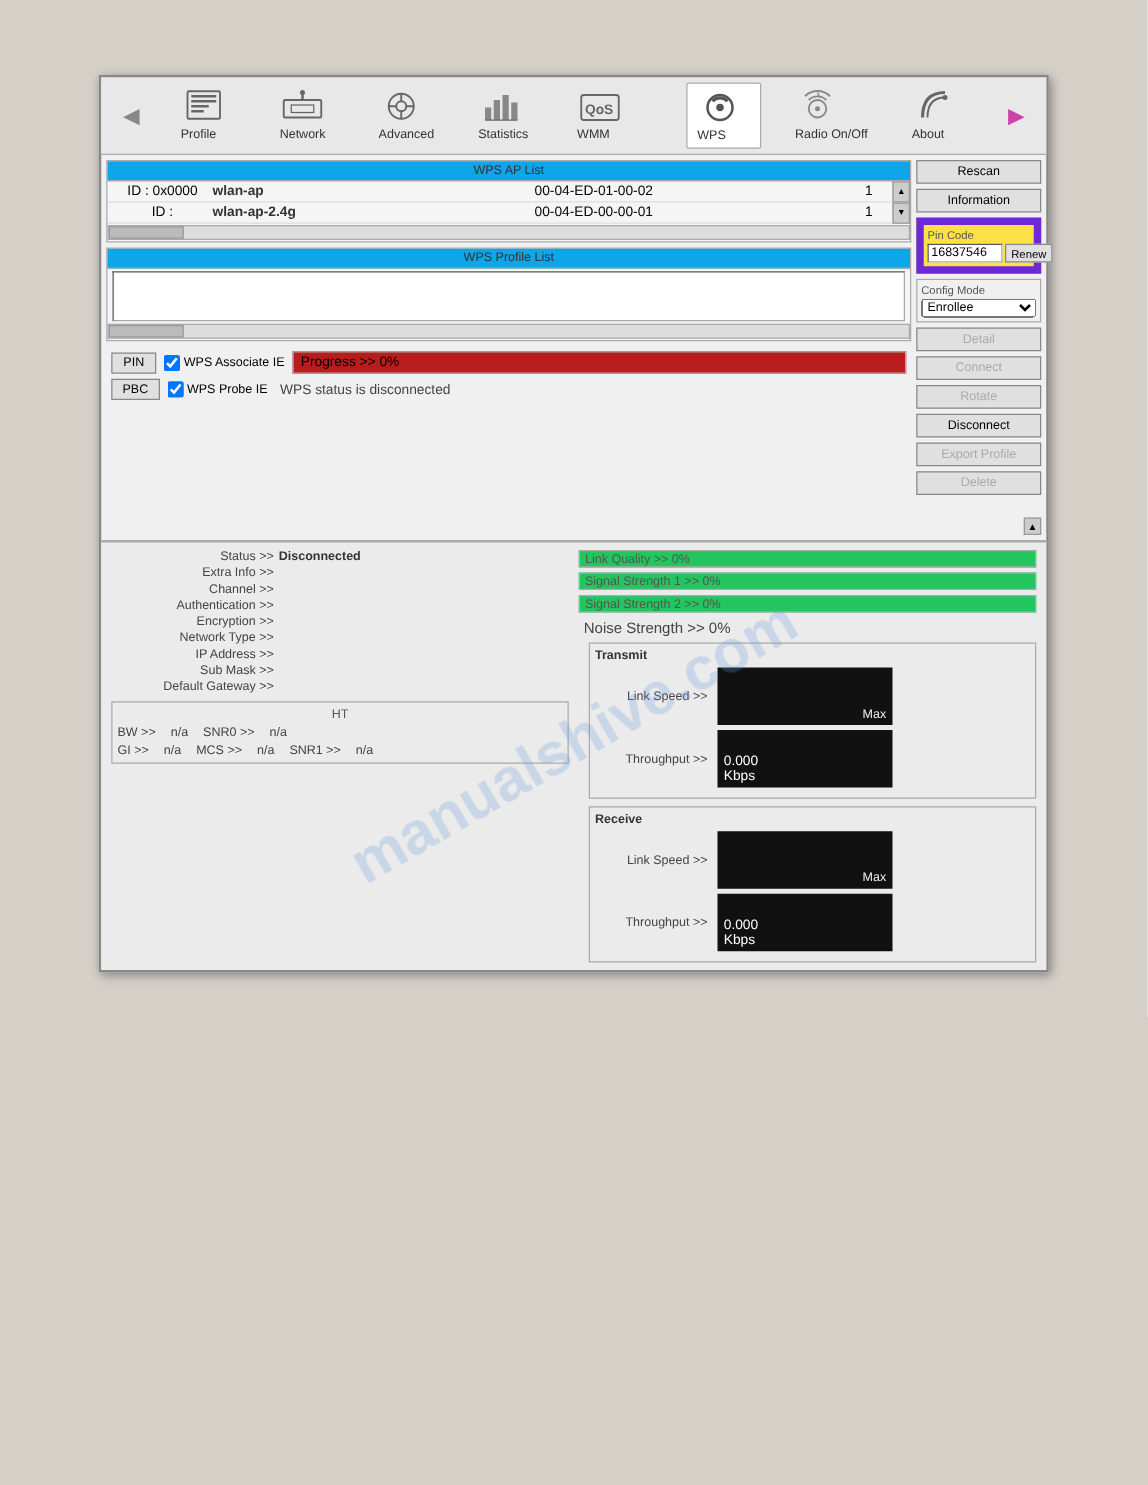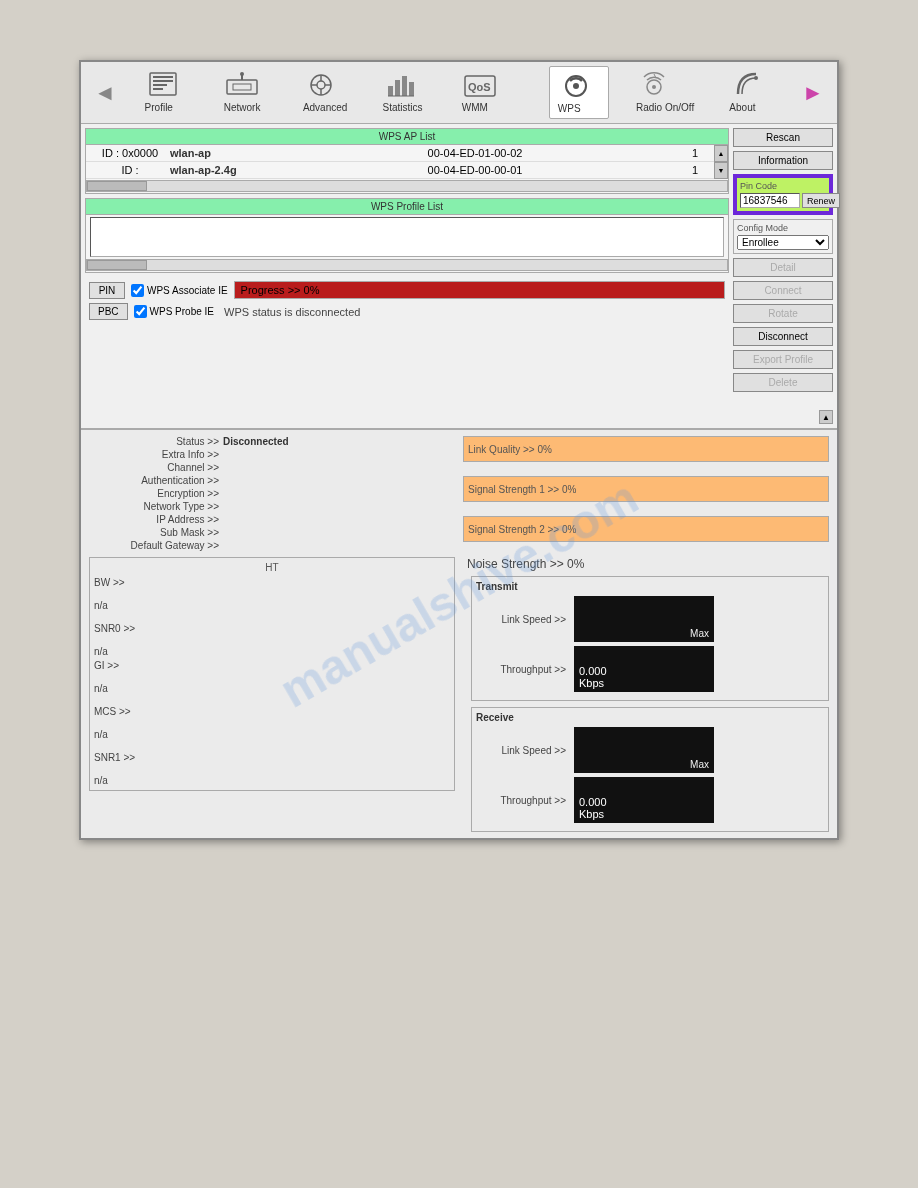--- a/index.html
+++ b/index.html
@@ -92,21 +92,21 @@
       flex-direction: column;
       gap: 4px;
     }
     
     .section {
       border: 1px solid #aaa;
       background: #f5f5f5;
     }
     .section-title {
       text-align: center;
-      background: #86efac;
+      background: #0ea5e9;
       border-bottom: 1px solid #aaa;
       padding: 2px;
       font-size: 10px;
       color: #333;
     }
     .ap-row {
       display: flex;
       padding: 2px 4px;
       border-bottom: 1px solid #ddd;
       align-items: center;
@@ -191,23 +191,23 @@
       cursor: pointer;
       font-size: 10px;
       text-align: center;
       width: 100%;
     }
     .right-btn.disabled {
       color: #aaa;
       cursor: default;
     }
     .pincode-group {
-      border: 4px solid #6d28d9;
+      border: 6px solid #6d28d9;
       padding: 3px;
-      background: #bef264;
+      background: #fde047;
     }
     .pincode-group-title {
       font-size: 9px;
       color: #555;
       margin-bottom: 2px;
     }
     .pincode-row {
       display: flex;
       gap: 2px;
     }
@@ -266,46 +266,45 @@
       width: 130px;
       color: #444;
       margin-right: 4px;
     }
     .status-row .val {
       color: #333;
       font-weight: bold;
     }
     .signal-bar {
       height: 14px;
-      background: #fdba74;
-      border: 1px solid #aaa;
-      display: flex;
-      align-items: center;
-      padding: 12px 4px;
+      background: #22c55e;
+      border: 1px solid #aaa;
+      display: flex;
+      align-items: center;
+      padding: 0 4px;
       font-size: 10px;
       color: #555;
-      margin-bottom: 14px;
+      margin-bottom: 4px;
     }
     .ht-section {
       border: 1px solid #aaa;
       padding: 4px;
       margin-top: 6px;
     }
     .ht-title {
       text-align: center;
       font-size: 10px;
       color: #555;
       margin-bottom: 4px;
     }
     .ht-row {
       display: flex;
       gap: 12px;
       font-size: 10px;
       color: #444;
-      flex-direction: column;
     }
     .transmit-section, .receive-section {
       border: 1px solid #aaa;
       padding: 4px;
       margin-left: 8px;
     }
     .tx-rx-title {
       font-size: 10px;
       font-weight: bold;
       color: #333;

